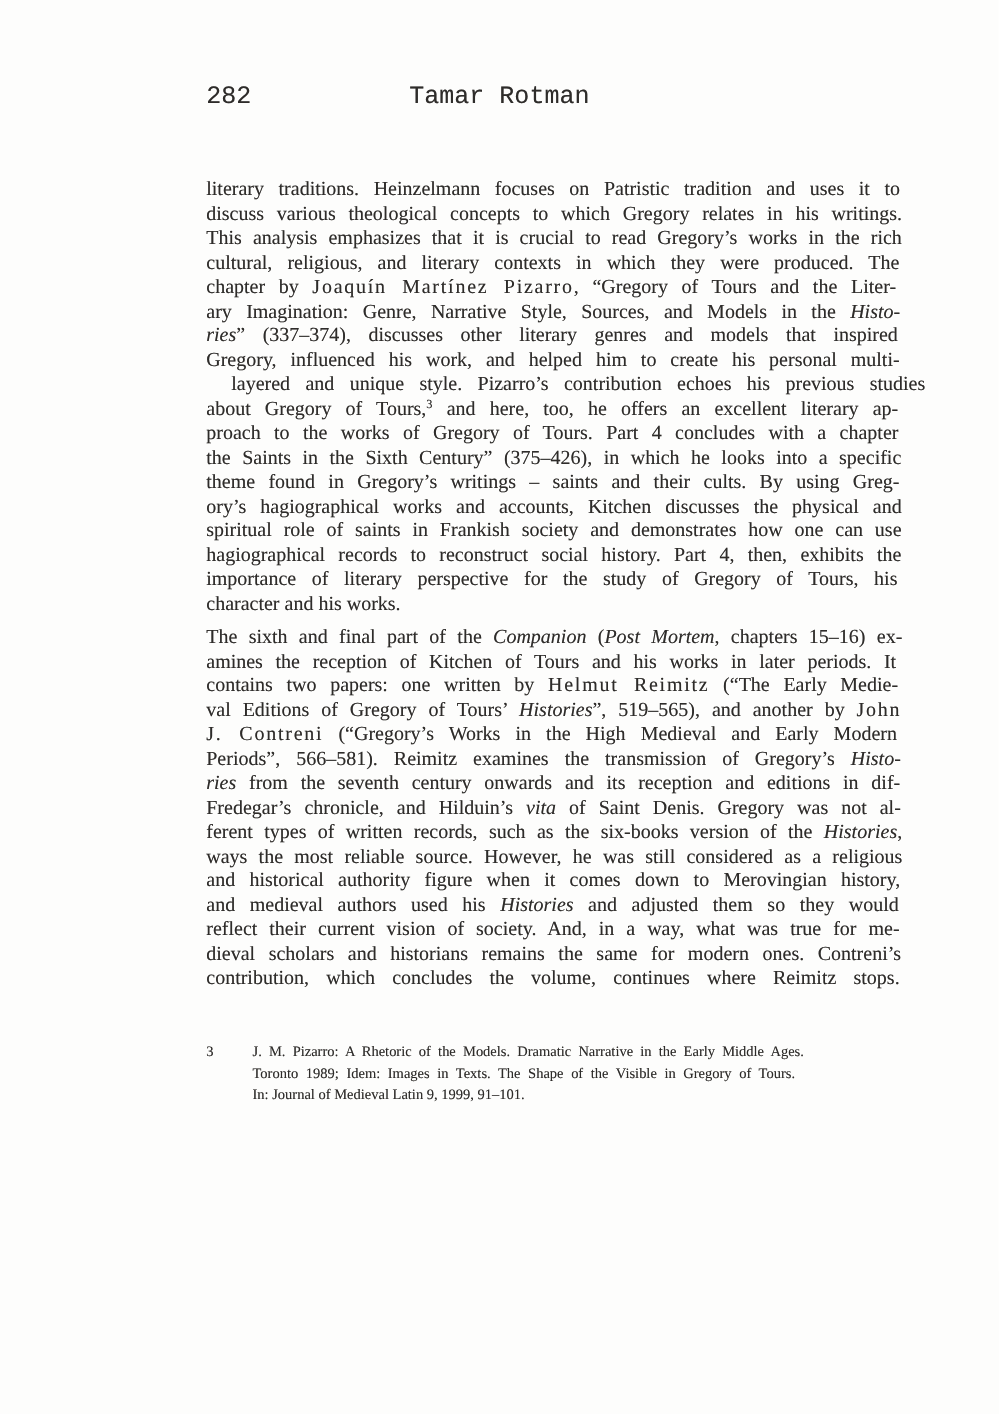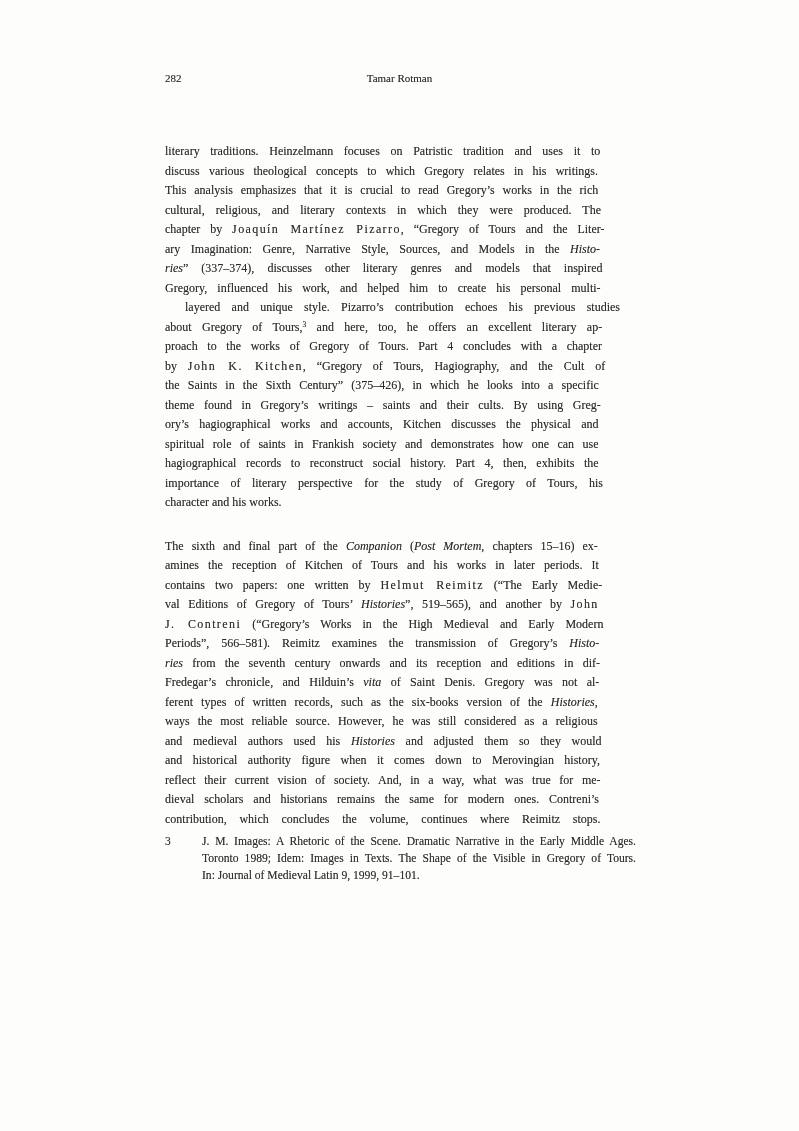--- a/index.html
+++ b/index.html
@@ -10,39 +10,40 @@
     background: #fdfdfc;
     overflow: hidden;
     font-family: "Liberation Serif", "DejaVu Serif", serif;
     color: #2e2c2a;
     text-shadow: 0 0 0.5px rgba(45,42,40,0.45);
   }
   .running-header {
     position: absolute;
     top: 68px; left: 0; right: 0;
     height: 20px;
-    font-size: 11px;
+    font-size: 20px;
     line-height: 20px;
+    font-family: Liberation Mono, monospace;
   }
   .page-number {
     position: absolute;
     left: 165px; top: 0;
   }
   .running-head-title {
     display: block;
     text-align: center;
   }
   .body-text {
     position: absolute;
     left: 165px; top: 142px;
     width: 506px;
-    font-size: 12px;
+    font-size: 16px;
     line-height: 19.5px;
   }
-  .paragraph + .paragraph { margin-top: 24px; }
+  .paragraph + .paragraph { margin-top: 7px; }
   .line { height: 19.5px; white-space: nowrap; }
   .line.last { }
   .line-inner { display: inline-block; white-space: nowrap; }
   .run-n { }
   .run-i { font-style: italic; }
   .run-sp { letter-spacing: 1.4px; }
   .run-sup {
     font-size: 0.62em;
     position: relative;
     top: -0.52em;
@@ -80,50 +81,49 @@
         <div class="line"><span class="line-inner" style="word-spacing: 6.21px;"><span class="run-n">discuss various theological concepts to which Gregory relates in his writings.</span></span></div>
         <div class="line"><span class="line-inner" style="word-spacing: 4.9px;"><span class="run-n">This analysis emphasizes that it is crucial to read Gregory’s works in the rich</span></span></div>
         <div class="line"><span class="line-inner" style="word-spacing: 8.07px;"><span class="run-n">cultural, religious, and literary contexts in which they were produced. The</span></span></div>
         <div class="line"><span class="line-inner" style="word-spacing: 6.9px;"><span class="run-n">chapter by </span><span class="run-sp">Joaquín Martínez Pizarro</span><span class="run-n">, “Gregory of Tours and the Liter-</span></span></div>
         <div class="line"><span class="line-inner" style="word-spacing: 7.48px;"><span class="run-n">ary Imagination: Genre, Narrative Style, Sources, and Models in the </span><span class="run-i">Histo-</span></span></div>
         <div class="line"><span class="line-inner" style="word-spacing: 10.03px;"><span class="run-i">ries</span><span class="run-n">” (337–374), discusses other literary genres and models that inspired</span></span></div>
         <div class="line"><span class="line-inner" style="word-spacing: 7.1px;"><span class="run-n">Gregory, influenced his work, and helped him to create his personal multi-</span></span></div>
         <div class="line"><span class="line-inner" style="word-spacing: 8.27px; margin-left: 20px;"><span class="run-n">layered and unique style. Pizarro’s contribution echoes his previous studies</span></span></div>
         <div class="line"><span class="line-inner" style="word-spacing: 7.32px;"><span class="run-n">about Gregory of Tours,</span><span class="run-sup">3</span><span class="run-n"> and here, too, he offers an excellent literary ap-</span></span></div>
         <div class="line"><span class="line-inner" style="word-spacing: 6.68px;"><span class="run-n">proach to the works of Gregory of Tours. Part 4 concludes with a chapter</span></span></div>
-        <div class="line"><span class="line-inner" style="word-spacing: 7.83px;"><span class="run-n">by </span><span class="run-sp">John K. Kitchen</span><span class="run-n">, “Gregory of Tours, Hagiography, and the Cult of</span></span></div>
         <div class="line"><span class="line-inner" style="word-spacing: 5.17px;"><span class="run-n">the Saints in the Sixth Century” (375–426), in which he looks into a specific</span></span></div>
         <div class="line"><span class="line-inner" style="word-spacing: 6.63px;"><span class="run-n">theme found in Gregory’s writings – saints and their cults. By using Greg-</span></span></div>
         <div class="line"><span class="line-inner" style="word-spacing: 7.21px;"><span class="run-n">ory’s hagiographical works and accounts, Kitchen discusses the physical and</span></span></div>
         <div class="line"><span class="line-inner" style="word-spacing: 5.47px;"><span class="run-n">spiritual role of saints in Frankish society and demonstrates how one can use</span></span></div>
         <div class="line"><span class="line-inner" style="word-spacing: 6.62px;"><span class="run-n">hagiographical records to reconstruct social history. Part 4, then, exhibits the</span></span></div>
         <div class="line"><span class="line-inner" style="word-spacing: 8.47px;"><span class="run-n">importance of literary perspective for the study of Gregory of Tours, his</span></span></div>
         <div class="line last"><span class="line-inner"><span class="run-n">character and his works.</span></span></div>
       </div>
       <div class="paragraph">
         <div class="line"><span class="line-inner" style="word-spacing: 5.04px;"><span class="run-n">The sixth and final part of the </span><span class="run-i">Companion</span><span class="run-n"> (</span><span class="run-i">Post Mortem</span><span class="run-n">, chapters 15–16) ex-</span></span></div>
         <div class="line"><span class="line-inner" style="word-spacing: 6.13px;"><span class="run-n">amines the reception of Kitchen of Tours and his works in later periods. It</span></span></div>
         <div class="line"><span class="line-inner" style="word-spacing: 6.91px;"><span class="run-n">contains two papers: one written by </span><span class="run-sp">Helmut Reimitz</span><span class="run-n"> (“The Early Medie-</span></span></div>
         <div class="line"><span class="line-inner" style="word-spacing: 5.56px;"><span class="run-n">val Editions of Gregory of Tours’ </span><span class="run-i">Histories</span><span class="run-n">”, 519–565), and another by </span><span class="run-sp">John</span></span></div>
         <div class="line"><span class="line-inner" style="word-spacing: 8.06px;"><span class="run-sp">J. Contreni</span><span class="run-n"> (“Gregory’s Works in the High Medieval and Early Modern</span></span></div>
         <div class="line"><span class="line-inner" style="word-spacing: 8.8px;"><span class="run-n">Periods”, 566–581). Reimitz examines the transmission of Gregory’s </span><span class="run-i">Histo-</span></span></div>
         <div class="line"><span class="line-inner" style="word-spacing: 6.2px;"><span class="run-i">ries</span><span class="run-n"> from the seventh century onwards and its reception and editions in dif-</span></span></div>
         <div class="line"><span class="line-inner" style="word-spacing: 6.39px;"><span class="run-n">Fredegar’s chronicle, and Hilduin’s </span><span class="run-i">vita</span><span class="run-n"> of Saint Denis. Gregory was not al-</span></span></div>
         <div class="line"><span class="line-inner" style="word-spacing: 5.07px;"><span class="run-n">ferent types of written records, such as the six-books version of the </span><span class="run-i">Histories</span><span class="run-n">,</span></span></div>
         <div class="line"><span class="line-inner" style="word-spacing: 4.99px;"><span class="run-n">ways the most reliable source. However, he was still considered as a religious</span></span></div>
+        <div class="line"><span class="line-inner" style="word-spacing: 7.41px;"><span class="run-n">and historical authority figure when it comes down to Merovingian history,</span></span></div>
         <div class="line"><span class="line-inner" style="word-spacing: 7.66px;"><span class="run-n">and medieval authors used his </span><span class="run-i">Histories</span><span class="run-n"> and adjusted them so they would</span></span></div>
-        <div class="line"><span class="line-inner" style="word-spacing: 7.41px;"><span class="run-n">and historical authority figure when it comes down to Merovingian history,</span></span></div>
         <div class="line"><span class="line-inner" style="word-spacing: 5.59px;"><span class="run-n">reflect their current vision of society. And, in a way, what was true for me-</span></span></div>
         <div class="line"><span class="line-inner" style="word-spacing: 6.84px;"><span class="run-n">dieval scholars and historians remains the same for modern ones. Contreni’s</span></span></div>
         <div class="line"><span class="line-inner" style="word-spacing: 9.74px; text-align: center;"><span class="run-n">contribution, which concludes the volume, continues where Reimitz stops.</span></span></div>
       </div>
     </div>
 
   <div class="footnote">
     <span class="footnote-marker">3</span>
     <div class="footnote-text">
-        <div class="line"><span class="line-inner" style="word-spacing: 2.85px;"><span class="run-n">J. M. Images: A Rhetoric of the Scene. Dramatic Narrative in the Early Middle Ages.</span></span></div>
+        <div class="line"><span class="line-inner" style="word-spacing: 2.85px;"><span class="run-n">J. M. Pizarro: A Rhetoric of the Models. Dramatic Narrative in the Early Middle Ages.</span></span></div>
         <div class="line"><span class="line-inner" style="word-spacing: 3.18px;"><span class="run-n">Toronto 1989; Idem: Images in Texts. The Shape of the Visible in Gregory of Tours.</span></span></div>
         <div class="line last"><span class="line-inner"><span class="run-n">In: Journal of Medieval Latin 9, 1999, 91–101.</span></span></div>
       </div>
   </div>
 
 </div>
 
 </body></html>

